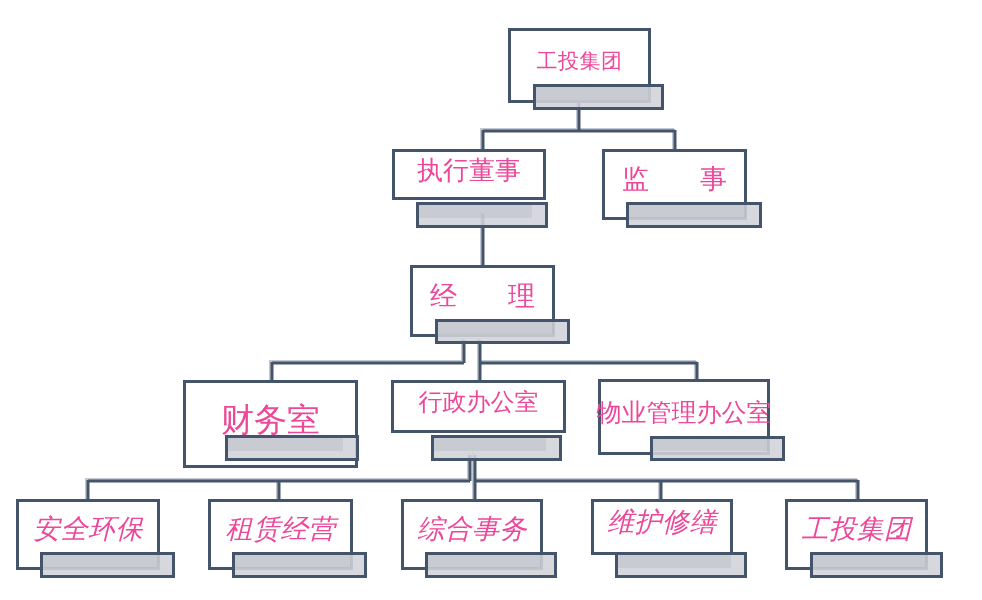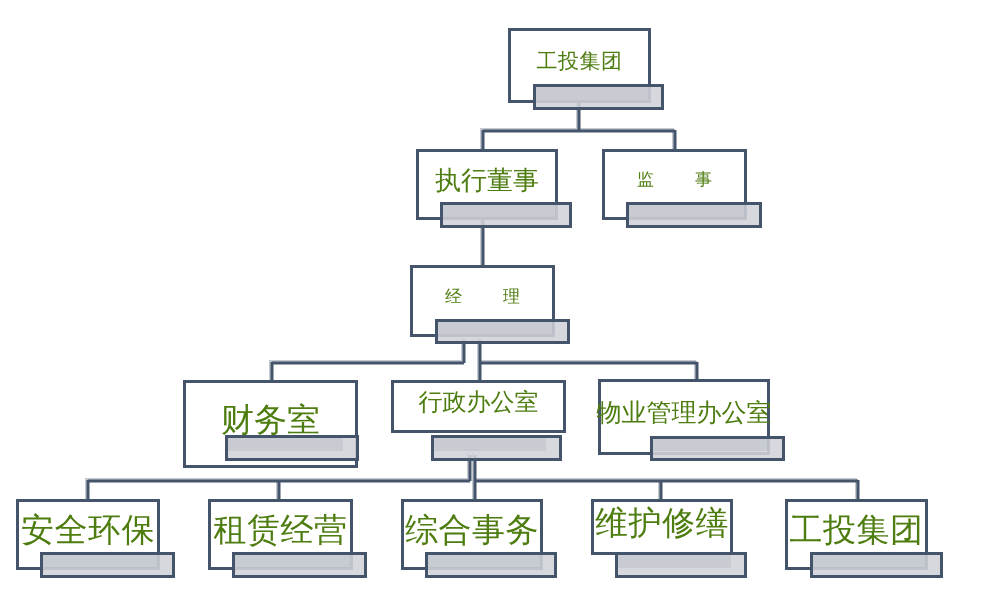--- a/index.html
+++ b/index.html
@@ -15,41 +15,41 @@
   .box{
     position:absolute;inset:0;
     background:#ffffff;
     border:3px solid #44546a;
     box-sizing:border-box;
     display:flex;align-items:center;justify-content:center;
     padding-bottom:10px;
     z-index:2;
   }
   .label{
-    color:#4d7c0f;
+    color:#ec4899;
     white-space:nowrap;
     line-height:1;
   }
   .shadow{
     position:absolute;
     background:rgba(209,211,216,0.88);
     border:3px solid #44546a;
     box-sizing:border-box;
     z-index:3;
   }
   .shadow::before{
     content:"";
     position:absolute;
     left:0;top:0;right:13px;bottom:7px;
     background:rgba(176,180,190,0.35);
   }
   
   .n-group        {left:508px;top:28px;width:143px;height:75px;}
   .n-group .shadow{left:25px;top:56px;width:131px;height:26px;}
-  .n-exec         {left:416px;top:149px;width:142px;height:71px;}
+  .n-exec         {left:392px;top:149px;width:142px;height:51px;padding-left:12px;}
   .n-exec .shadow {left:24px;top:53px;width:132px;height:26px;}
   .n-supervisor         {left:602px;top:149px;width:145px;height:71px;}
   .n-supervisor .shadow {left:24px;top:53px;width:136px;height:26px;}
   .n-manager         {left:410px;top:265px;width:145px;height:72px;}
   .n-manager .shadow {left:25px;top:54px;width:135px;height:25px;}
   .n-finance         {left:183px;top:380px;width:175px;height:88px;}
   .n-finance .shadow {left:42px;top:55px;width:134px;height:26px;}
   .n-admin           {left:391px;top:380px;width:175px;height:53px;}
   .n-admin .shadow   {left:40px;top:55px;width:131px;height:26px;}
   .n-property        {left:598px;top:379px;width:172px;height:76px;}
@@ -60,25 +60,25 @@
   .n-leasing .shadow {left:24px;top:53px;width:135px;height:26px;}
   .n-general         {left:401px;top:499px;width:142px;height:71px;}
   .n-general .shadow {left:24px;top:53px;width:132px;height:26px;}
   .n-maint           {left:591px;top:499px;width:142px;height:56px;}
   .n-maint .shadow   {left:24px;top:53px;width:132px;height:26px;}
   .n-party           {left:785px;top:499px;width:143px;height:71px;}
   .n-party .shadow   {left:25px;top:53px;width:133px;height:26px;}
   
   .f-group  {font-size:21px;letter-spacing:0.5px;}
   .f-exec   {font-size:26px;}
-  .f-wide   {font-size:17px;letter-spacing:12px;margin-right:-12px;}
+  .f-wide   {font-size:27px;letter-spacing:12px;margin-right:-12px;}
   .f-finance{font-size:33px;}
   .f-admin  {font-size:24px;}
   .f-prop   {font-size:25px;}
-  .f-leaf   {font-size:33px;letter-spacing:0.5px;}
+  .f-leaf   {font-size:27px;letter-spacing:0.5px;font-style:italic;}
 </style>
 </head>
 <body>
 
 <div class="canvas">
 
   <svg class="connectors" width="982" height="600" viewBox="0 0 982 600">
     <g fill="none">
 
       <path stroke="#c3c8d1" stroke-width="2" transform="translate(-2,-2)" d="

